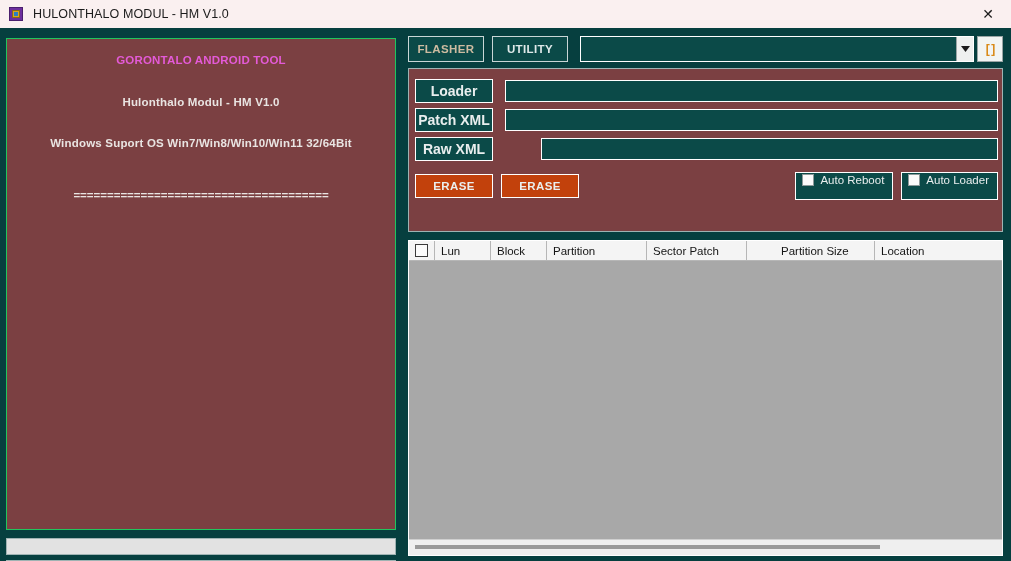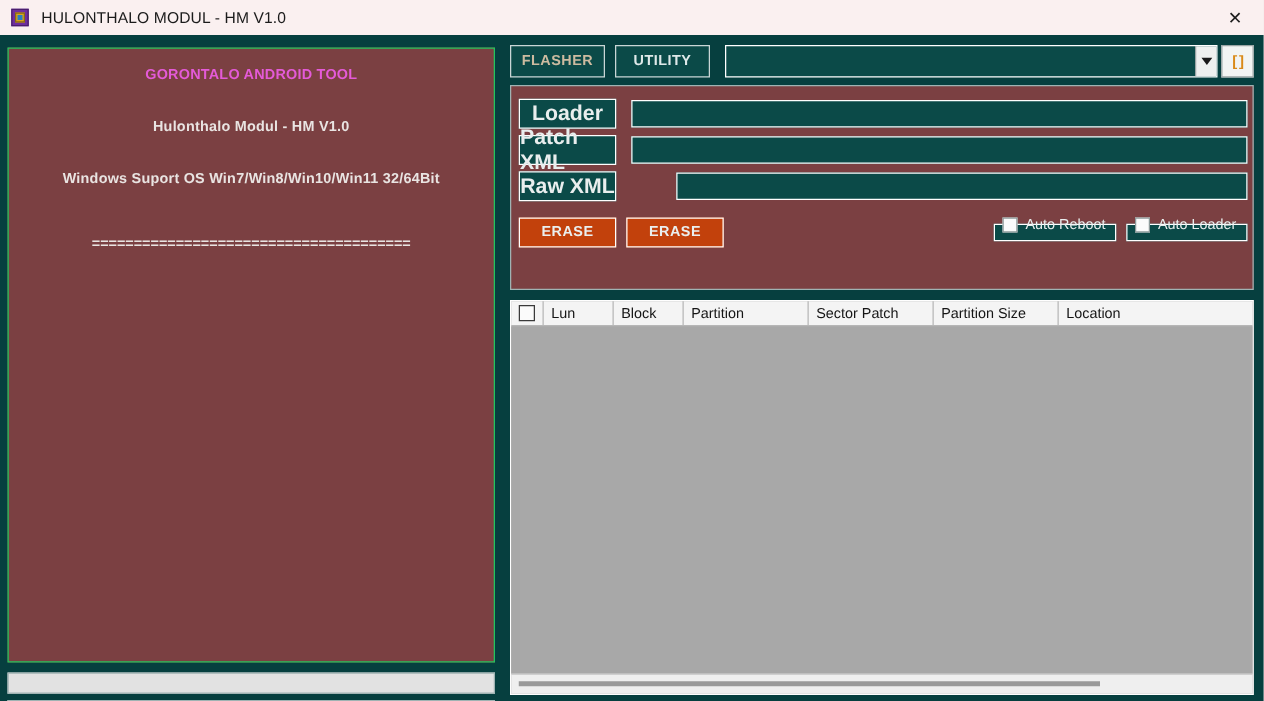--- a/index.html
+++ b/index.html
@@ -186,21 +186,21 @@
     width: 583px; height: 24px;
   }
   .form-row.r1 { top: 10px; }
   .form-row.r2 { top: 39px; }
   .form-row.r3 { top: 68px; gap: 36px; }
   .side-btn {
     width: 78px; height: 24px;
     background: #0b4a48;
     border: 1px solid #ffffff;
     color: #e9eeee;
-    font-size: 17px; font-weight: bold;
+    font-size: 14px; font-weight: bold;
     display: flex; align-items: center; justify-content: center;
     flex: 0 0 auto;
     cursor: default;
     font-family: "Liberation Sans", sans-serif;
   }
   .field {
     height: 22px;
     margin-left: 12px;
     flex: 1 1 auto;
     background: #0b4a48;
@@ -225,21 +225,21 @@
     font-size: 11.5px; font-weight: bold;
     letter-spacing: 0.4px;
     display: flex; align-items: center; justify-content: center;
     flex: 0 0 auto;
     cursor: default;
     font-family: "Liberation Sans", sans-serif;
   }
   .act-btn.spaced { margin-left: 8px; }
   .chk-spacer { flex: 1 1 auto; }
   .chk-box {
-    height: 14px;
+    height: 28px;
     background: #0b4a48;
     border: 1px solid #ffffff;
     display: flex; align-items: center;
     padding: 0 8px 12px 6px;
     flex: 0 0 auto;
     cursor: default;
   }
   .chk-box.second { margin-left: 8px; }
   .chk-sq {
     width: 12px; height: 12px;
@@ -393,21 +393,21 @@
 
       <div class="table-wrap">
         <div class="thead">
           <div class="th checkcol">
             <div class="th-sq"></div>
           </div>
           <div class="th" style="width: 56px;">Lun</div>
           <div class="th" style="width: 56px;">Block</div>
           <div class="th" style="width: 100px;">Partition</div>
           <div class="th" style="width: 100px;">Sector Patch</div>
-          <div class="th" style="width: 100px;">Partition Size</div>
+          <div class="th" style="width: 100px; margin-left: 28px;">Partition Size</div>
           <div class="th" style="width: 175px;">Location</div>
         </div>
         <div class="tbody"></div>
         <div class="hscroll">
           <div class="hscroll-thumb" style="width: 465px;"></div>
         </div>
       </div>
 
     </div>
   </div>

